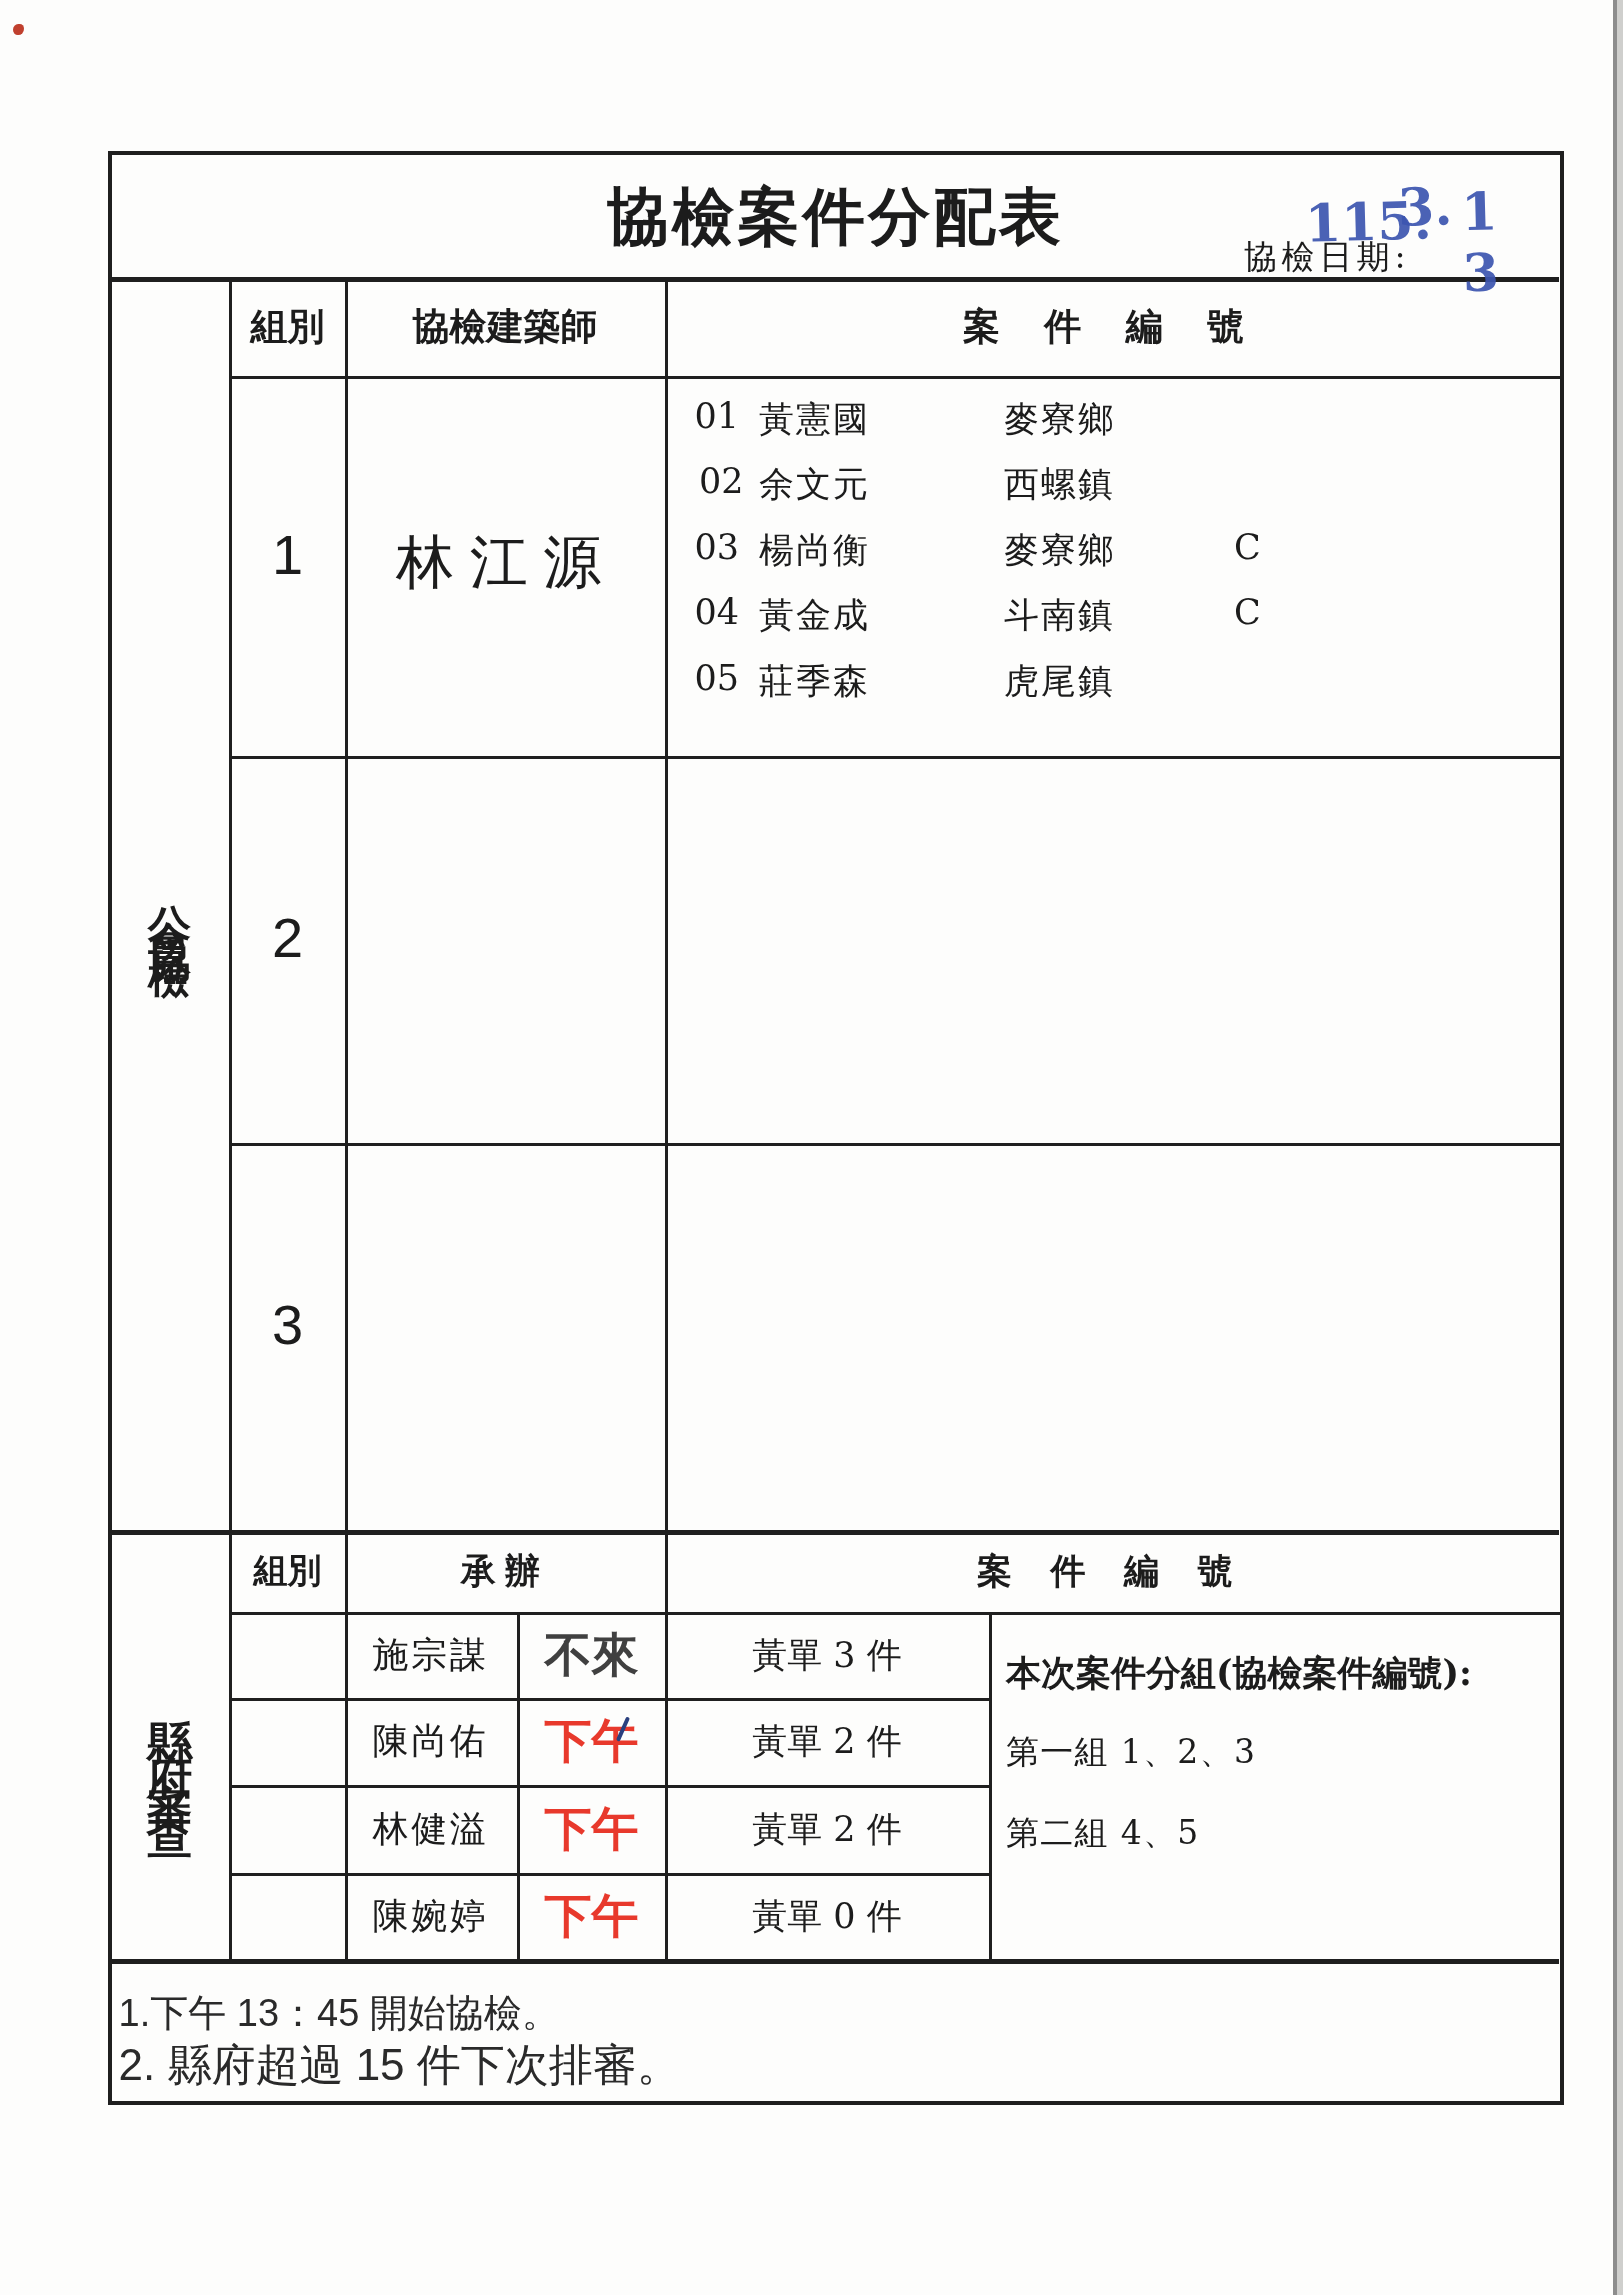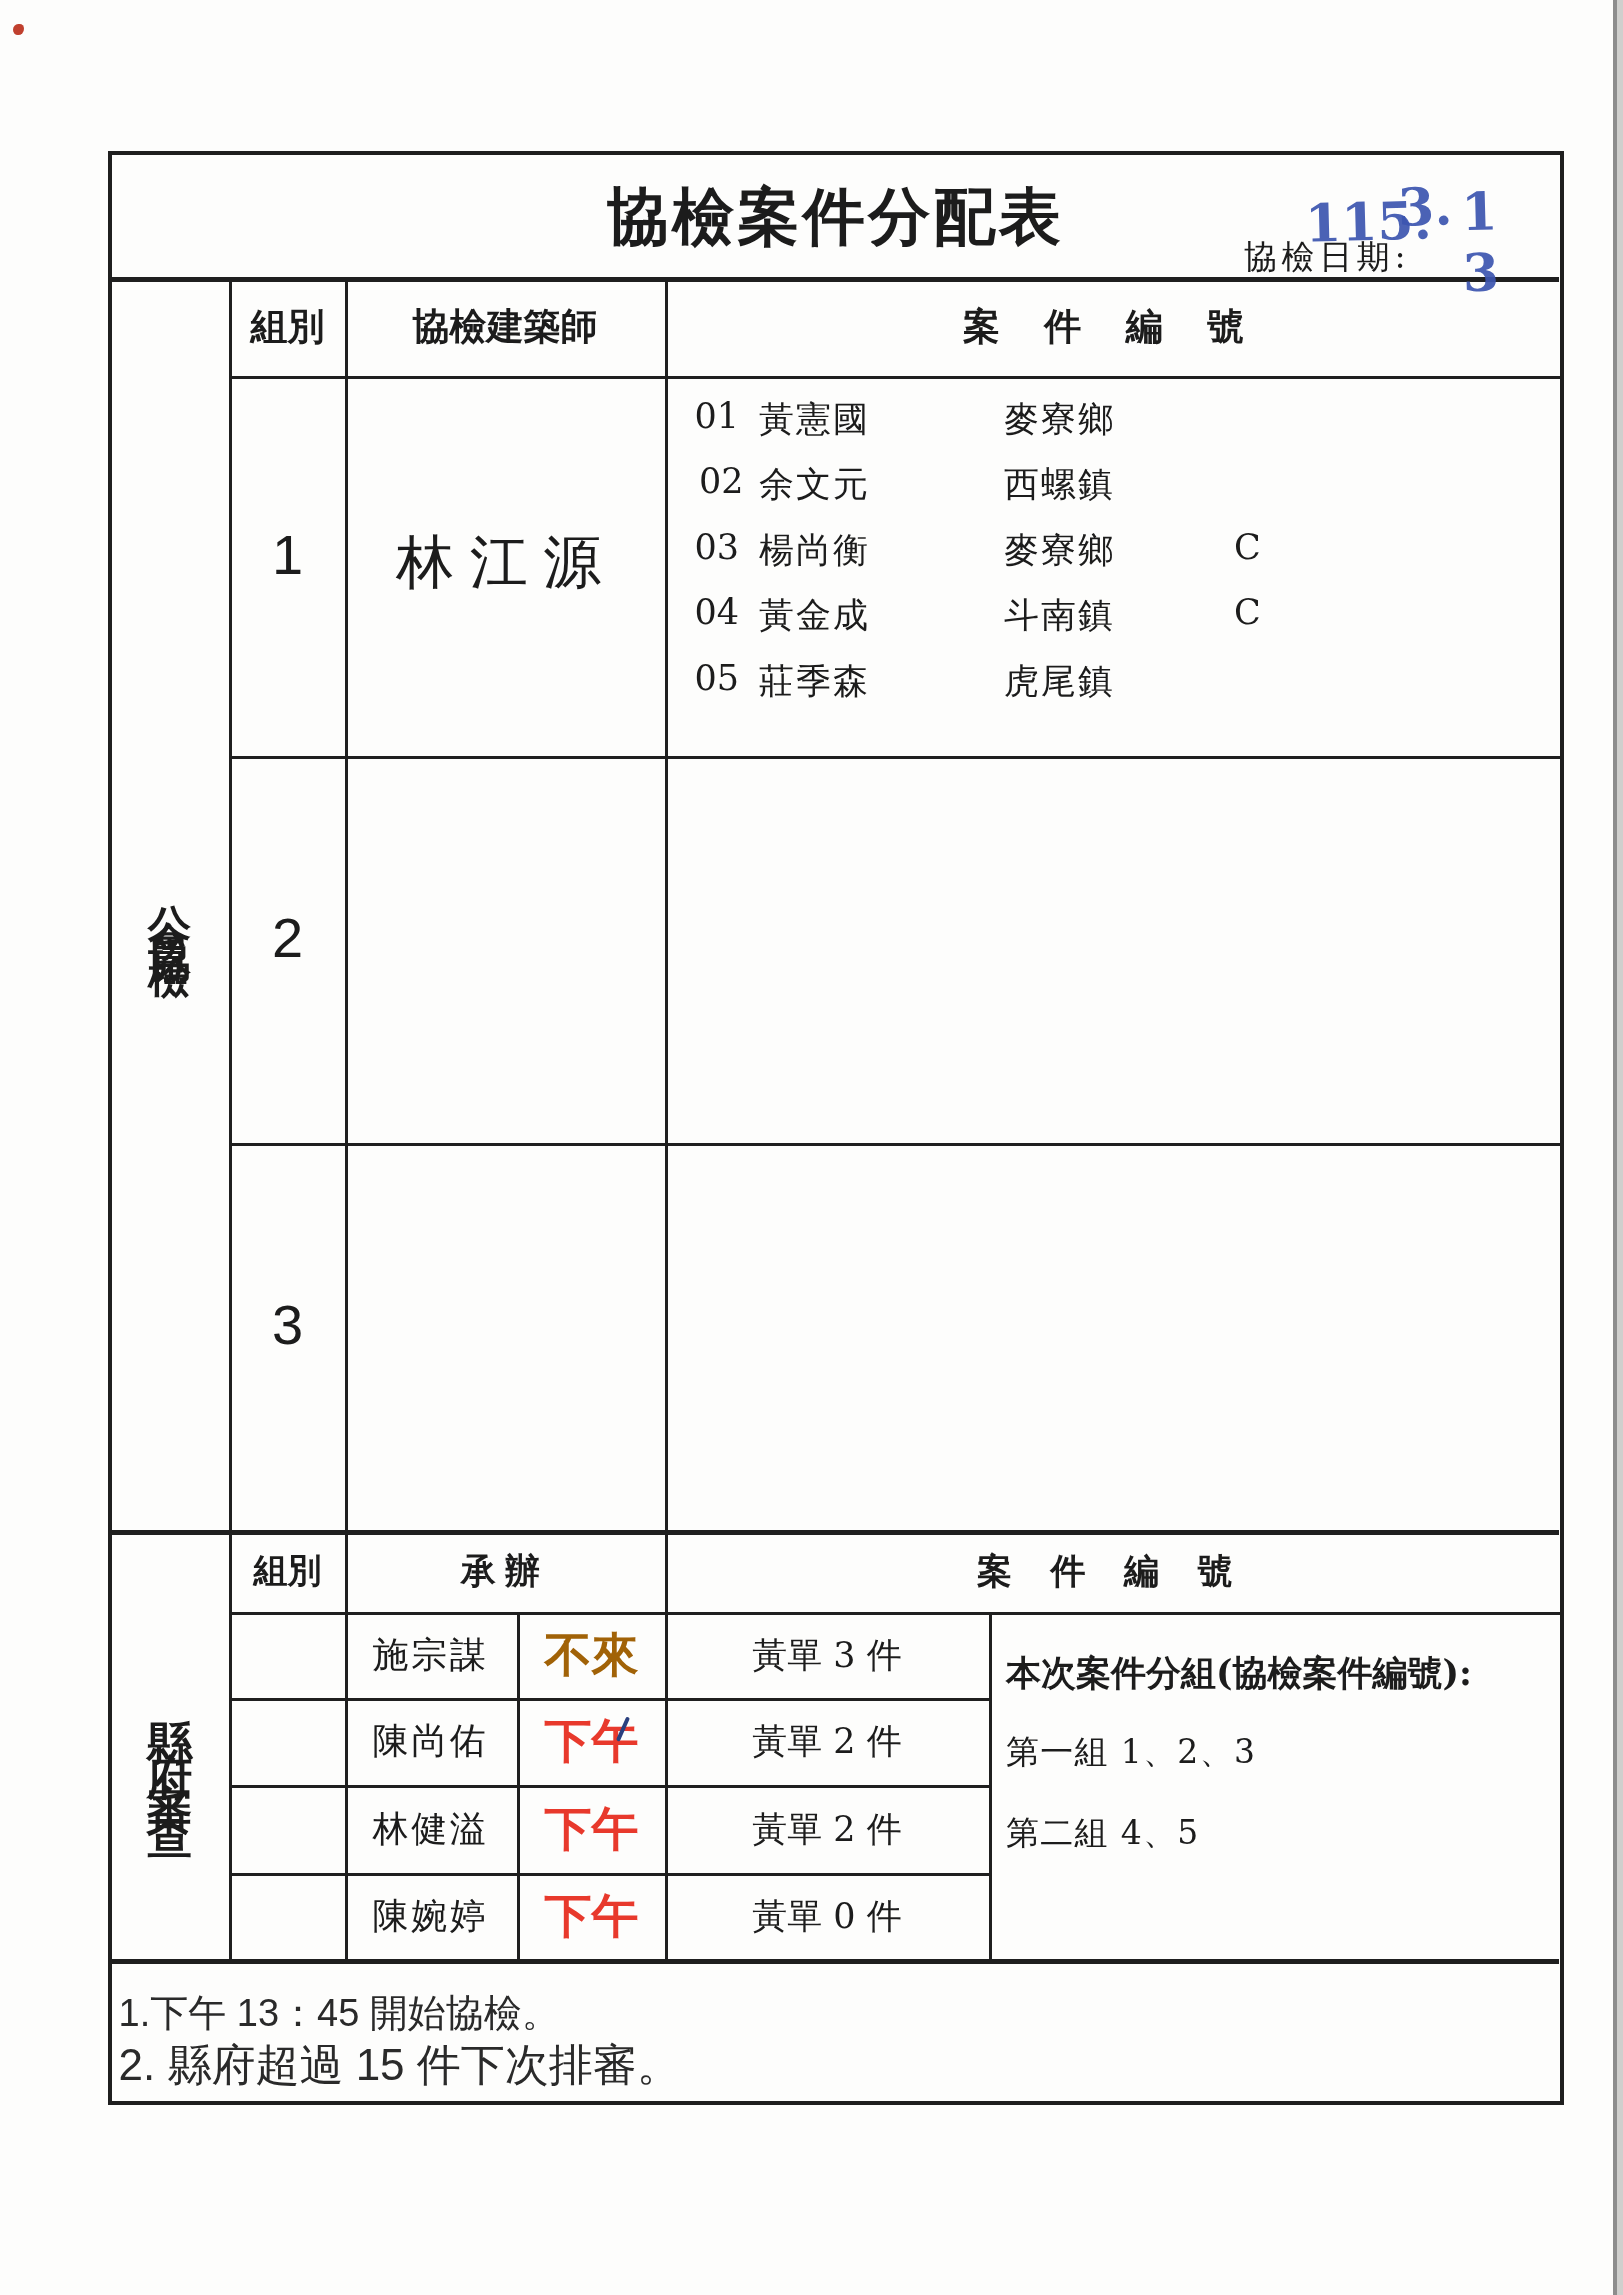--- a/index.html
+++ b/index.html
@@ -100,21 +100,21 @@
       <span style="left:569px;"></span>
     </div>
 
     <div class="cell vertical" style="left:0;top:1375px;width:117px;height:429px;font-size:46px;letter-spacing:31px;">縣府審查</div>
 
     <div class="cell hdr" style="left:117px;top:1375px;width:117px;height:82px;font-size:34px;">組別</div>
     <div class="cell hdr" style="left:233px;top:1375px;width:320px;height:82px;font-size:35px;letter-spacing:9.2px;">承辦</div>
     <div class="cell hdr" style="left:553px;top:1375px;width:894px;height:82px;font-size:35px;letter-spacing:14.4px;">案 件 編 號</div>
 
     <div class="cell kai" style="left:233px;top:1457px;width:171px;height:86px;font-size:36px;letter-spacing:2.6px;">施宗謀</div>
-    <div class="cell" style="left: 405px; top: 1457px; width: 149px; height: 86px; font-size: 47px; font-weight: bold; color: #a16207;">不來</div>
+    <div class="cell" style="left: 405px; top: 1457px; width: 149px; height: 86px; font-size: 47px; font-weight: bold; color: #404040;">不來</div>
     <div class="cell kai" style="left:553px;top:1457px;width:324px;height:86px;font-size:35px;">黃單 3 件</div>
 
     <div class="cell kai" style="left:233px;top:1543px;width:171px;height:87px;font-size:36px;letter-spacing:2.6px;">陳尚佑</div>
     <div class="cell" style="left: 405px; top: 1543px; width: 149px; height: 87px; font-size: 47px; font-weight: bold; color: rgb(232, 57, 44);">下午</div>
     <div class="cell kai" style="left:553px;top:1543px;width:324px;height:87px;font-size:35px;">黃單 2 件</div>
     <div class="abs" style="left:509px;top:1561px;width:3.9px;height:26px;background:#2a3f7e;transform:rotate(24deg);border-radius:2px;"></div>
 
     <div class="cell kai" style="left:233px;top:1630px;width:171px;height:88px;font-size:36px;letter-spacing:2.6px;">林健溢</div>
     <div class="cell" style="left: 405px; top: 1630px; width: 149px; height: 88px; font-size: 47px; font-weight: bold; color: rgb(232, 57, 44);">下午</div>
     <div class="cell kai" style="left:553px;top:1630px;width:324px;height:88px;font-size:35px;">黃單 2 件</div>

